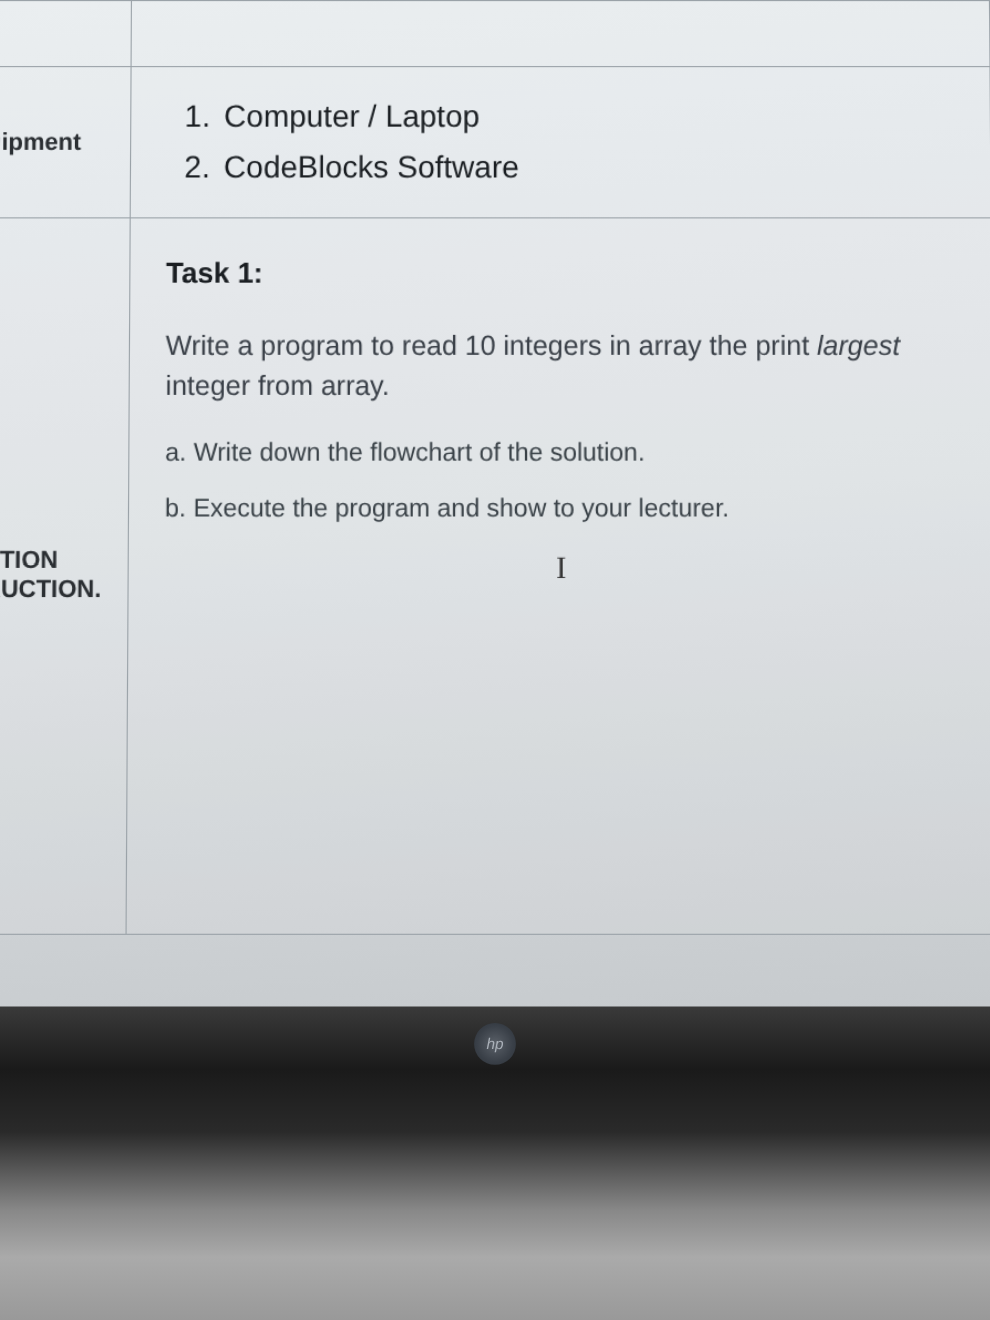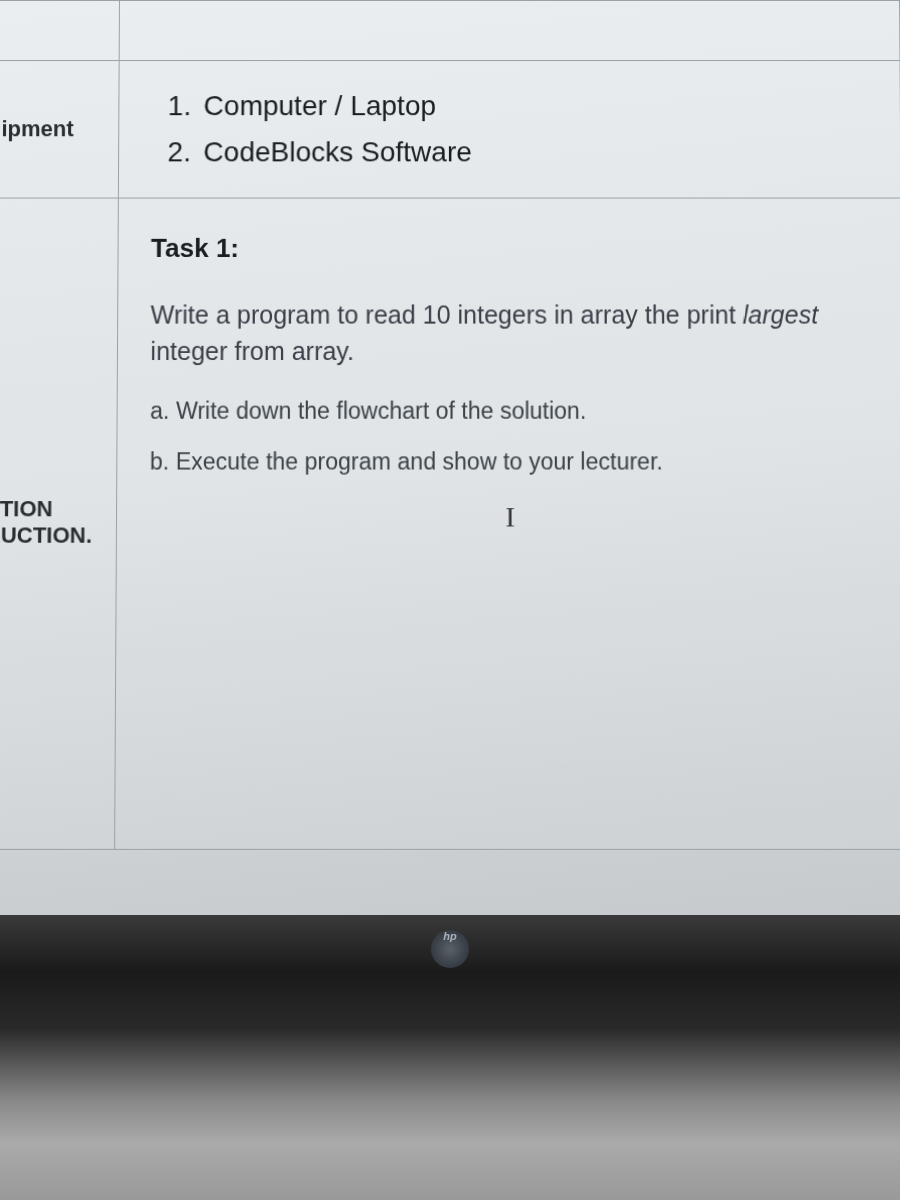--- a/index.html
+++ b/index.html
@@ -111,25 +111,26 @@
     .hp-logo {
       position: absolute;
       top: 930px;
       left: 50%;
       transform: translateX(-50%);
       width: 38px;
       height: 38px;
       border-radius: 50%;
       background: radial-gradient(circle, #5a6068 0%, #3a4048 60%, #2a3038 100%);
       display: flex;
+      align-items: center;
       justify-content: center;
       color: #aab0b8;
-      font-size: 11px;
+      font-size: 14px;
       font-style: italic;
-      font-weight: bold;
+      font-weight: normal;
     }
   </style>
 </head>
 <body>
 
 <div class="screen">
   <table class="doc-table">
     <tbody>
         <tr class="spacer-row">
       <td class="label-cell"></td>

